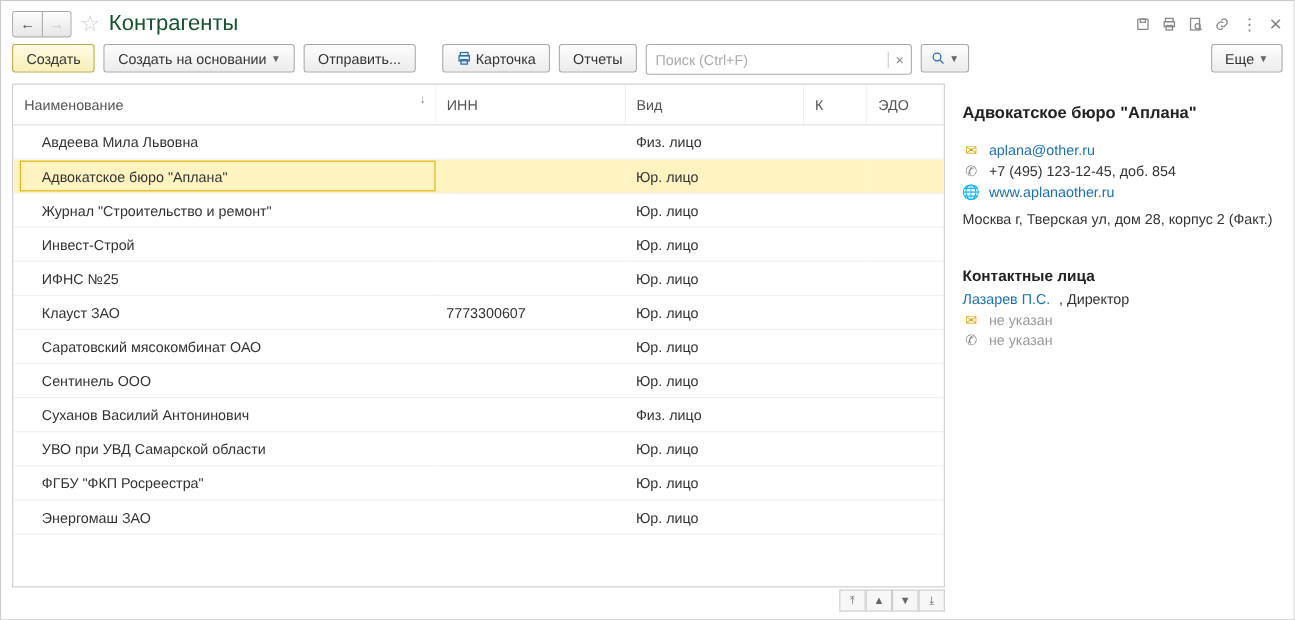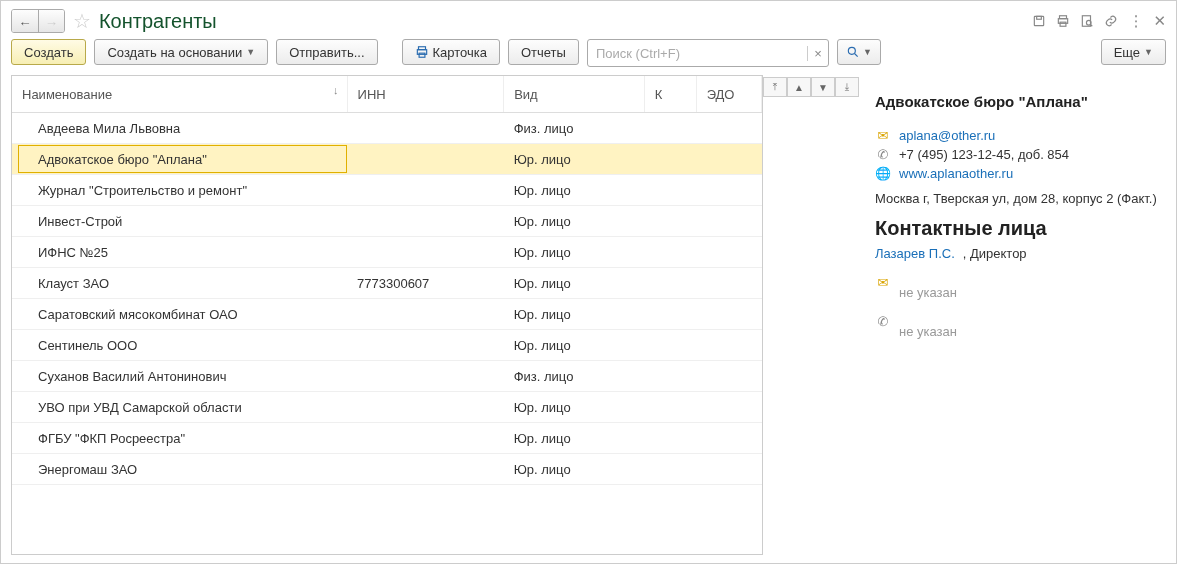--- a/index.html
+++ b/index.html
@@ -126,21 +126,21 @@
   .spacer { flex: 1; }
 
   .content {
     display: flex;
     gap: 16px;
     height: 480px;
   }
   .table-zone {
     width: 848px;
     display: flex;
-    flex-direction: row;
+    flex-direction: column;
   }
   .grid {
     border: 1px solid #ccc;
     flex: 1;
     overflow: hidden;
     position: relative;
   }
   .grid table {
     width: 100%;
     border-collapse: collapse;
@@ -227,25 +227,25 @@
     width: 16px;
     text-align: center;
     color: #888;
   }
   .link { color: #1a6fb8; cursor: pointer; }
   .addresses {
     margin-top: 8px;
     line-height: 1.5;
   }
   .details h3 {
-    font-size: 20px;
-    margin: 8px 0 6px 0;
+    font-size: 14px;
+    margin: 32px 0 6px 0;
     color: #222;
   }
-  .muted { color: #999; margin-top: 20px; }
+  .muted { color: #999; }
 
   svg.ic-svg { width: 14px; height: 14px; display: block; }
 </style>
 </head>
 <body>
 
 <div class="window">
 
   <div class="header">
     <div class="nav-btns">

